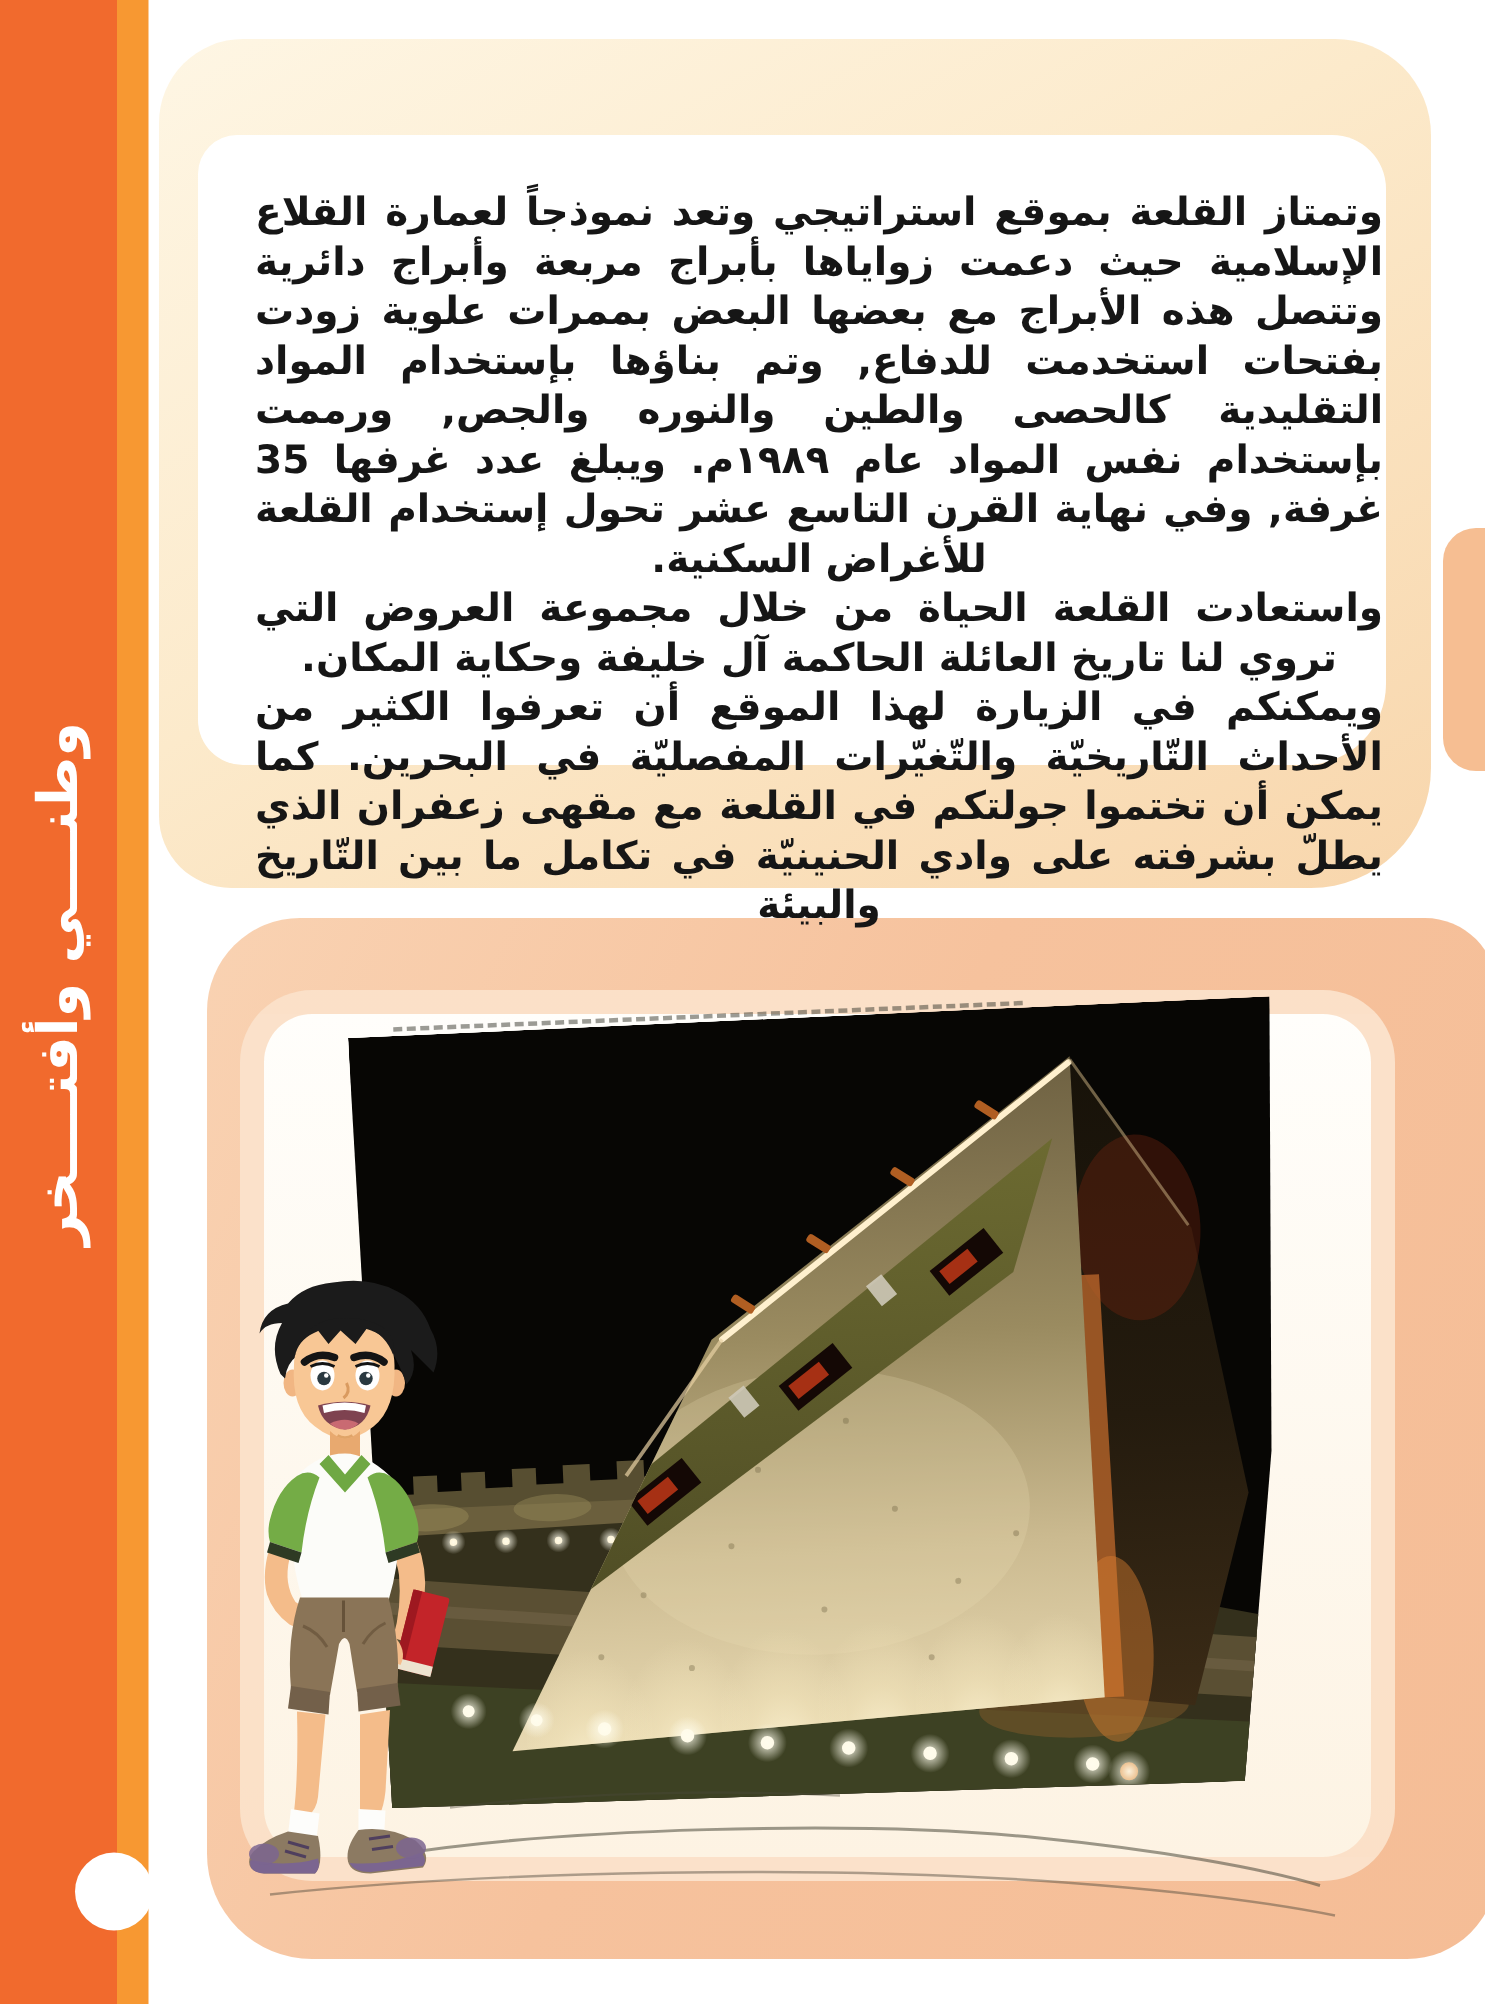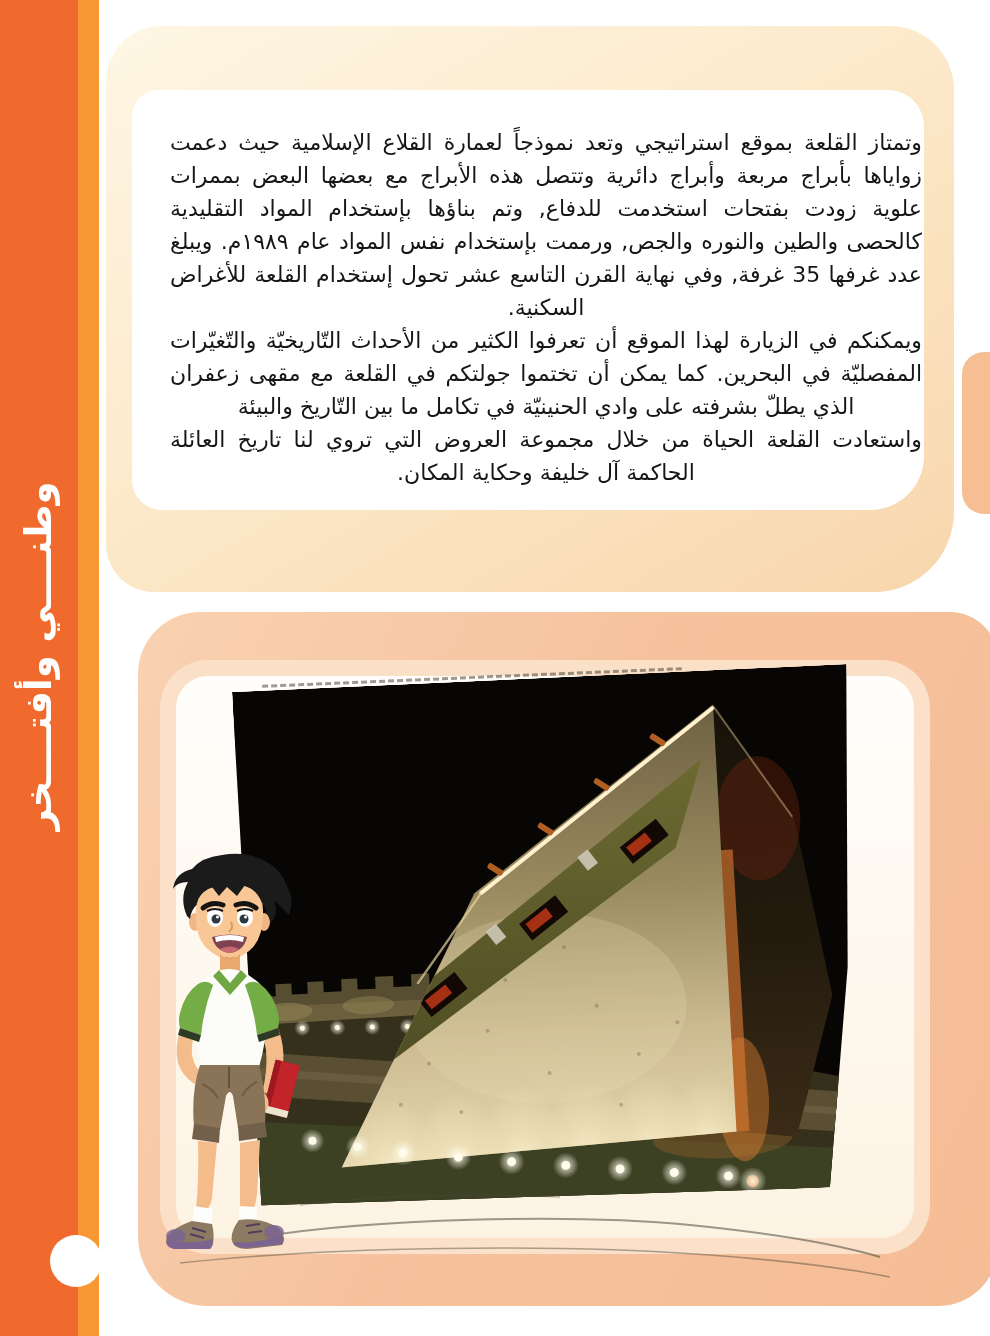--- a/index.html
+++ b/index.html
@@ -18,21 +18,21 @@
   
   .text-frame{position:absolute;left:106px;top:26px;width:848px;height:566px;
         border-radius:56px 64px 80px 48px;
         background:linear-gradient(150deg,#FEF6E4 0%,#FCEACB 45%,#F8D6AC 100%);z-index:2;}
   .text-frame-inner{position:absolute;left:26px;top:64px;right:30px;bottom:82px;
         background:#fff;border-radius:26px 36px 54px 30px;}
   .right-blob{position:absolute;right:0;top:352px;width:28px;height:162px;background:#F6BE92;
         border-radius:22px 0 0 22px;z-index:2;}
 
   .arabic-text{position:absolute;left:170px;top:126px;width:752px;z-index:3;
-        direction:rtl;color:#161616;font-weight:400;font-size:22px;line-height:33px;}
+        direction:rtl;color:#161616;font-weight:700;font-size:26px;line-height:33px;}
   .arabic-text p{margin:0;text-align:justify;text-align-last:center;}
 
   
   .photo-frame{position:absolute;left:138px;top:612px;width:860px;height:694px;
         border-radius:62px 48px 60px 70px;
         background:linear-gradient(115deg,#F9D2B2 0%,#F6C29D 45%,#F5BD96 100%);z-index:2;}
   .photo-frame-inner{position:absolute;left:22px;top:48px;right:68px;bottom:52px;
         border:16px solid rgba(251,222,198,.92);border-radius:48px;
         background:linear-gradient(180deg,#FFFEFB 0%,#FDF3E3 100%);}
 
@@ -59,22 +59,22 @@
   <div class="sidebar-label">وطنــــي وأفتــــخر</div>
   <div class="sidebar-circle"></div>
 
   <div class="right-blob"></div>
 
   <section class="text-frame">
     <div class="text-frame-inner"></div>
   </section>
   <div class="arabic-text">
     <p>وتمتاز القلعة بموقع استراتيجي وتعد نموذجاً لعمارة القلاع الإسلامية حيث دعمت زواياها بأبراج مربعة وأبراج دائرية وتتصل هذه الأبراج مع بعضها البعض بممرات علوية زودت بفتحات استخدمت للدفاع, وتم بناؤها بإستخدام المواد التقليدية كالحصى والطين والنوره والجص, ورممت بإستخدام نفس المواد عام ١٩٨٩م. ويبلغ عدد غرفها 35 غرفة, وفي نهاية القرن التاسع عشر تحول إستخدام القلعة للأغراض السكنية.</p>
+    <p>واستعادت القلعة الحياة من خلال مجموعة العروض التي تروي لنا تاريخ العائلة الحاكمة آل خليفة وحكاية المكان.</p>
     <p>ويمكنكم في الزيارة لهذا الموقع أن تعرفوا الكثير من الأحداث التّاريخيّة والتّغيّرات المفصليّة في البحرين. كما يمكن أن تختموا جولتكم في القلعة مع مقهى زعفران الذي يطلّ بشرفته على وادي الحنينيّة في تكامل ما بين التّاريخ والبيئة</p>
-    <p>واستعادت القلعة الحياة من خلال مجموعة العروض التي تروي لنا تاريخ العائلة الحاكمة آل خليفة وحكاية المكان.</p>
   </div>
 
   <section class="photo-frame">
     <div class="photo-frame-inner"></div>
   </section>
 
   <div class="dash-line"></div>
 
   <div class="photo">
     <svg viewBox="0 0 618 522" preserveAspectRatio="none">

